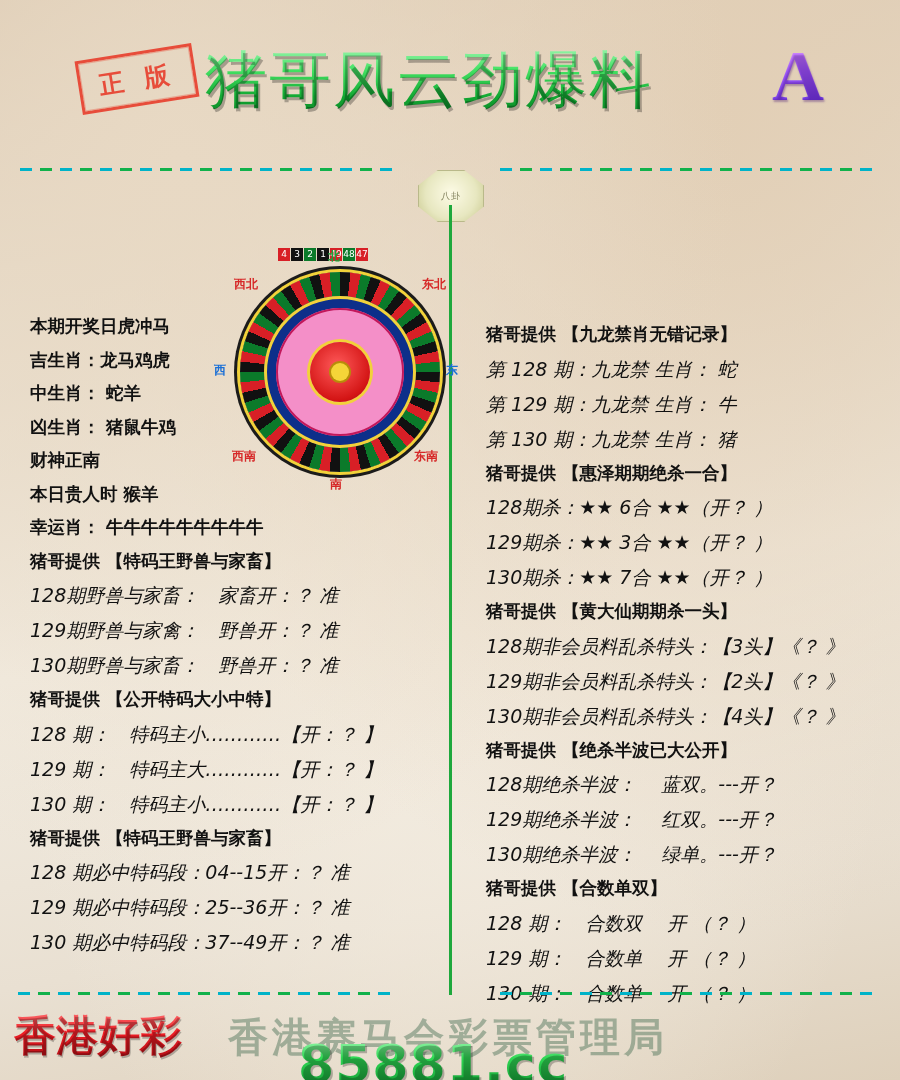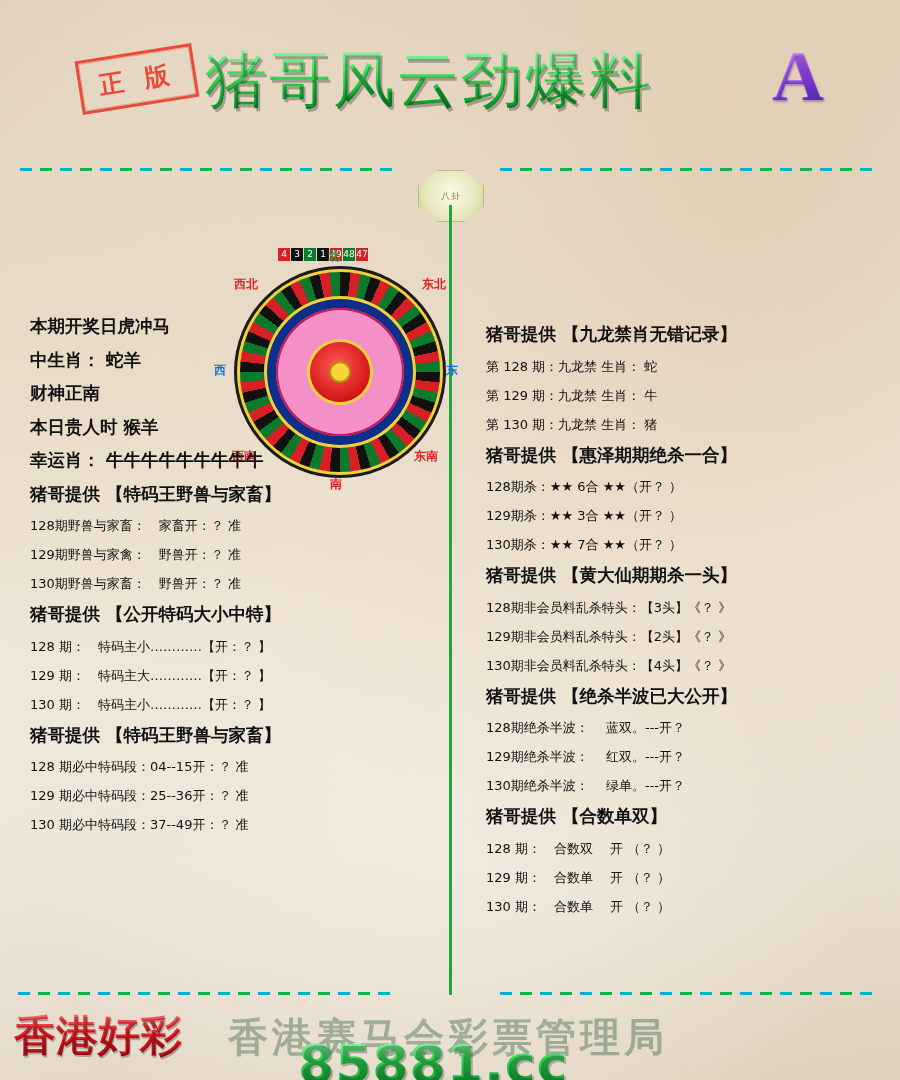--- a/index.html
+++ b/index.html
@@ -118,21 +118,21 @@
     font-size:9px;color:#fff;background:#d81f26;font-family:"DejaVu Sans",sans-serif;
   }
   .wheel .numstrip span:nth-child(2n){background:#111;}
   .wheel .numstrip span:nth-child(3n){background:#0b7a2a;}
 
   
   .col{position:absolute;font-family:"DejaVu Sans","Liberation Sans",sans-serif;}
   .col.left{left:30px;top:318px;width:410px;}
   .col.right{left:486px;top:318px;width:404px;margin-top:8px;}
   .row{font-size:17.5px;color:#111;line-height:1.0;margin-bottom:16px;white-space:nowrap;font-weight:bold;}
-  .row.small{font-size:13px;font-weight:normal;}
+  .row.small{font-size:19px;font-weight:normal;font-style:italic;}
   .col.left .row:nth-child(-n+6){font-weight:bold;}
 
   
   .bottom-divider{position:absolute;left:0;top:988px;width:900px;height:24px;}
   .bottom-divider .dash-line{width:380px;height:3px;}
   .bottom-divider .dl1{left:18px;top:4px;}
   .bottom-divider .dl2{left:500px;top:4px;}
   .footer{position:absolute;left:0;top:1000px;width:900px;height:80px;}
   .footer .ghost{
     position:absolute;left:228px;top:10px;font-size:40px;font-weight:bold;
@@ -194,21 +194,23 @@
     <div class="dir w">西</div>
     <div class="dir e">东</div>
     <div class="dir nw">西北</div>
     <div class="dir ne">东北</div>
     <div class="dir sw">西南</div>
     <div class="dir se">东南</div>
   </div>
 
   <div class="col left">
     <div class="row">本期开奖日虎冲马</div>
+    <div class="row">吉生肖：龙马鸡虎</div>
     <div class="row">中生肖： 蛇羊</div>
+    <div class="row">凶生肖： 猪鼠牛鸡</div>
     <div class="row">财神正南</div>
     <div class="row">本日贵人时 猴羊</div>
     <div class="row">幸运肖： 牛牛牛牛牛牛牛牛牛</div>
     <div class="row">猪哥提供 【特码王野兽与家畜】</div>
     <div class="row small">128期野兽与家畜：　家畜开：？ 准</div>
     <div class="row small">129期野兽与家禽：　野兽开：？ 准</div>
     <div class="row small">130期野兽与家畜：　野兽开：？ 准</div>
     <div class="row">猪哥提供 【公开特码大小中特】</div>
     <div class="row small">128 期：　特码主小…………【开：？ 】</div>
     <div class="row small">129 期：　特码主大…………【开：？ 】</div>

